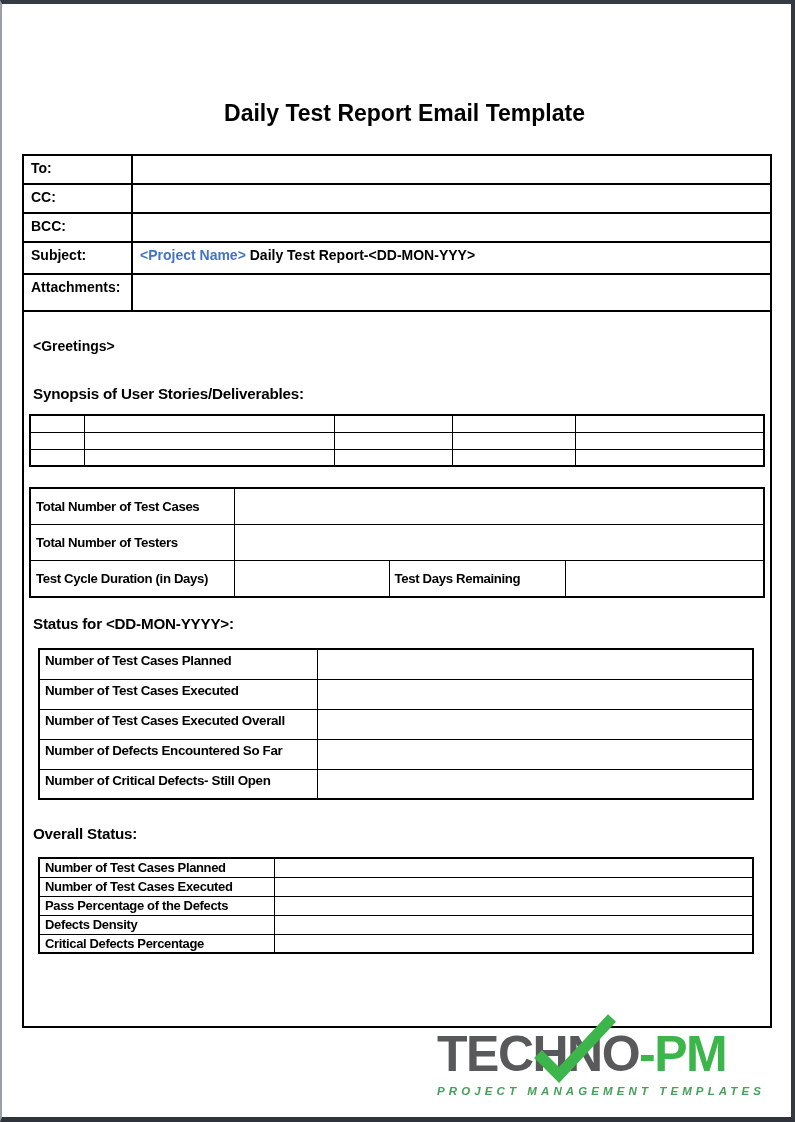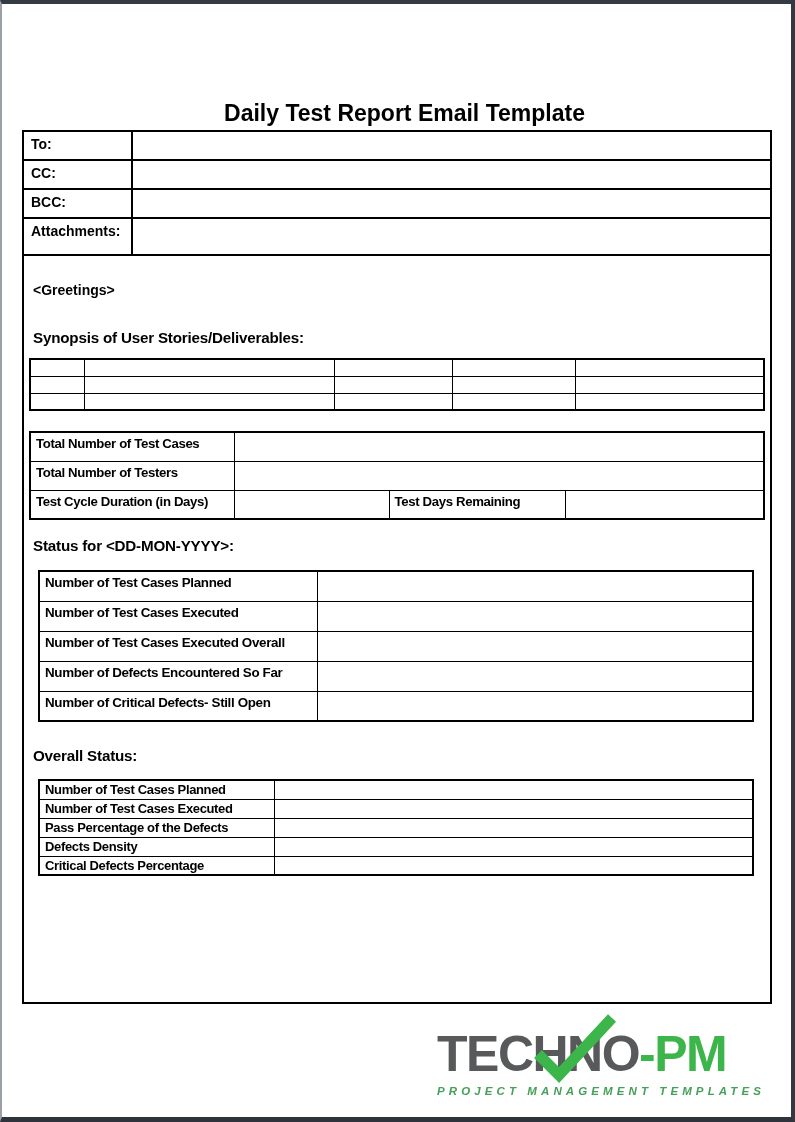--- a/index.html
+++ b/index.html
@@ -8,21 +8,21 @@
     box-sizing:border-box;overflow:hidden;
     border-top:4px solid #353b45;border-bottom:5px solid #2e333c;
     border-left:2px solid #9ba0a6;border-right:4px solid #333841;
     font-family:"Liberation Sans", sans-serif;color:#000;
   }
   .title{
     position:absolute;top:96px;left:0;width:100%;margin:0;
     text-align:center;font-size:23px;font-weight:bold;padding-left:8px;
   }
   .outer-box{
-    position:absolute;top:126px;left:20px;width:750px;height:874px;
+    position:absolute;top:150px;left:20px;width:750px;height:874px;
     border:2px solid #000;box-sizing:border-box;
   }
   table{border-collapse:collapse;}
   
   .email-table{width:100%;table-layout:fixed;}
   .email-table td{
     border-bottom:2px solid #000;vertical-align:top;
     padding:4px 7px;font-weight:bold;font-size:14px;box-sizing:border-box;
   }
   .email-table td.lbl{border-right:2px solid #000;}
@@ -39,21 +39,21 @@
     border:1px solid #000;text-align:left;vertical-align:top;
     font-weight:bold;letter-spacing:-0.35px;box-sizing:border-box;
   }
   
   .syn{margin-left:5px;width:734px;table-layout:fixed;}
   .syn th{font-size:12.4px;padding:2px 4px;line-height:1.15;}
   .syn tr.hdr{height:34px;}
   .syn tr.empty{height:17px;}
   
   .totals{margin-left:5px;margin-top:20px;width:734px;table-layout:fixed;}
-  .totals td{font-size:13.2px;padding:3px 5px;}
+  .totals td{font-size:13.2px;padding:10px 5px;}
   .totals tr{height:29px;}
   
   .kv{margin-left:14px;width:716px;table-layout:fixed;}
   .kv td{font-size:13.4px;padding:3px 5px;}
   .status-tbl{margin-top:16px;}
   .status-tbl tr{height:30px;}
   .overall-tbl{margin-top:15px;}
   .overall-tbl tr{height:19px;}
   .overall-tbl td{padding:1px 5px;font-size:13px;}
   
@@ -88,20 +88,24 @@
         <td class="lbl">To:</td>
         <td class="val"></td>
       </tr>
       <tr style="height:29px">
         <td class="lbl">CC:</td>
         <td class="val"></td>
       </tr>
       <tr style="height:29px">
         <td class="lbl">BCC:</td>
         <td class="val"></td>
+      </tr>
+      <tr style="height:32px">
+        <td class="lbl">Subject:</td>
+        <td class="val"><span class="proj">&lt;Project Name&gt;</span><span> Daily Test Report-&lt;DD-MON-YYY&gt;</span></td>
       </tr>
       <tr style="height:37px">
         <td class="lbl">Attachments:</td>
         <td class="val"></td>
       </tr>
     </tbody>
       </table>
 
     <div class="greet">&lt;Greetings&gt;</div>
 

